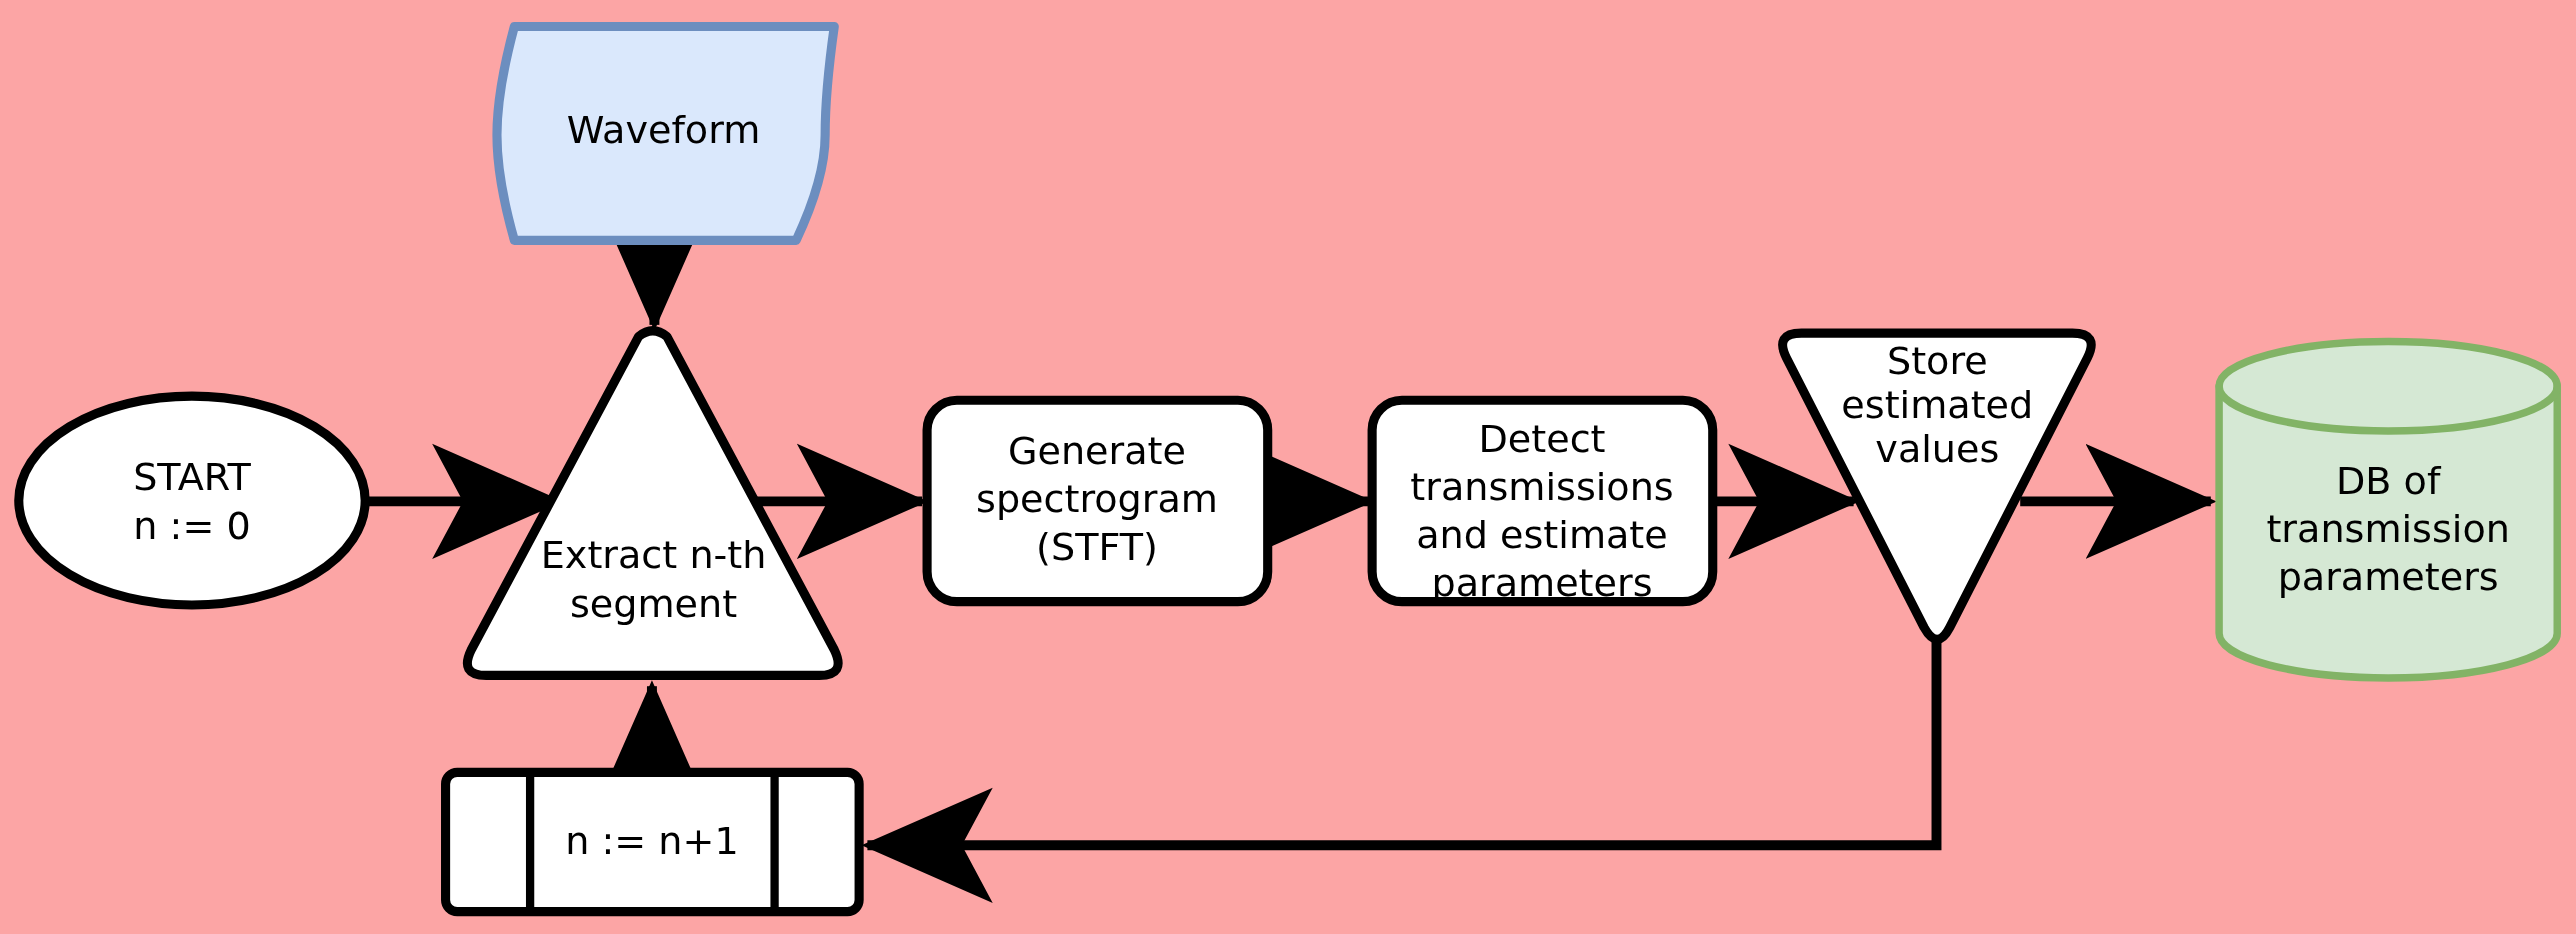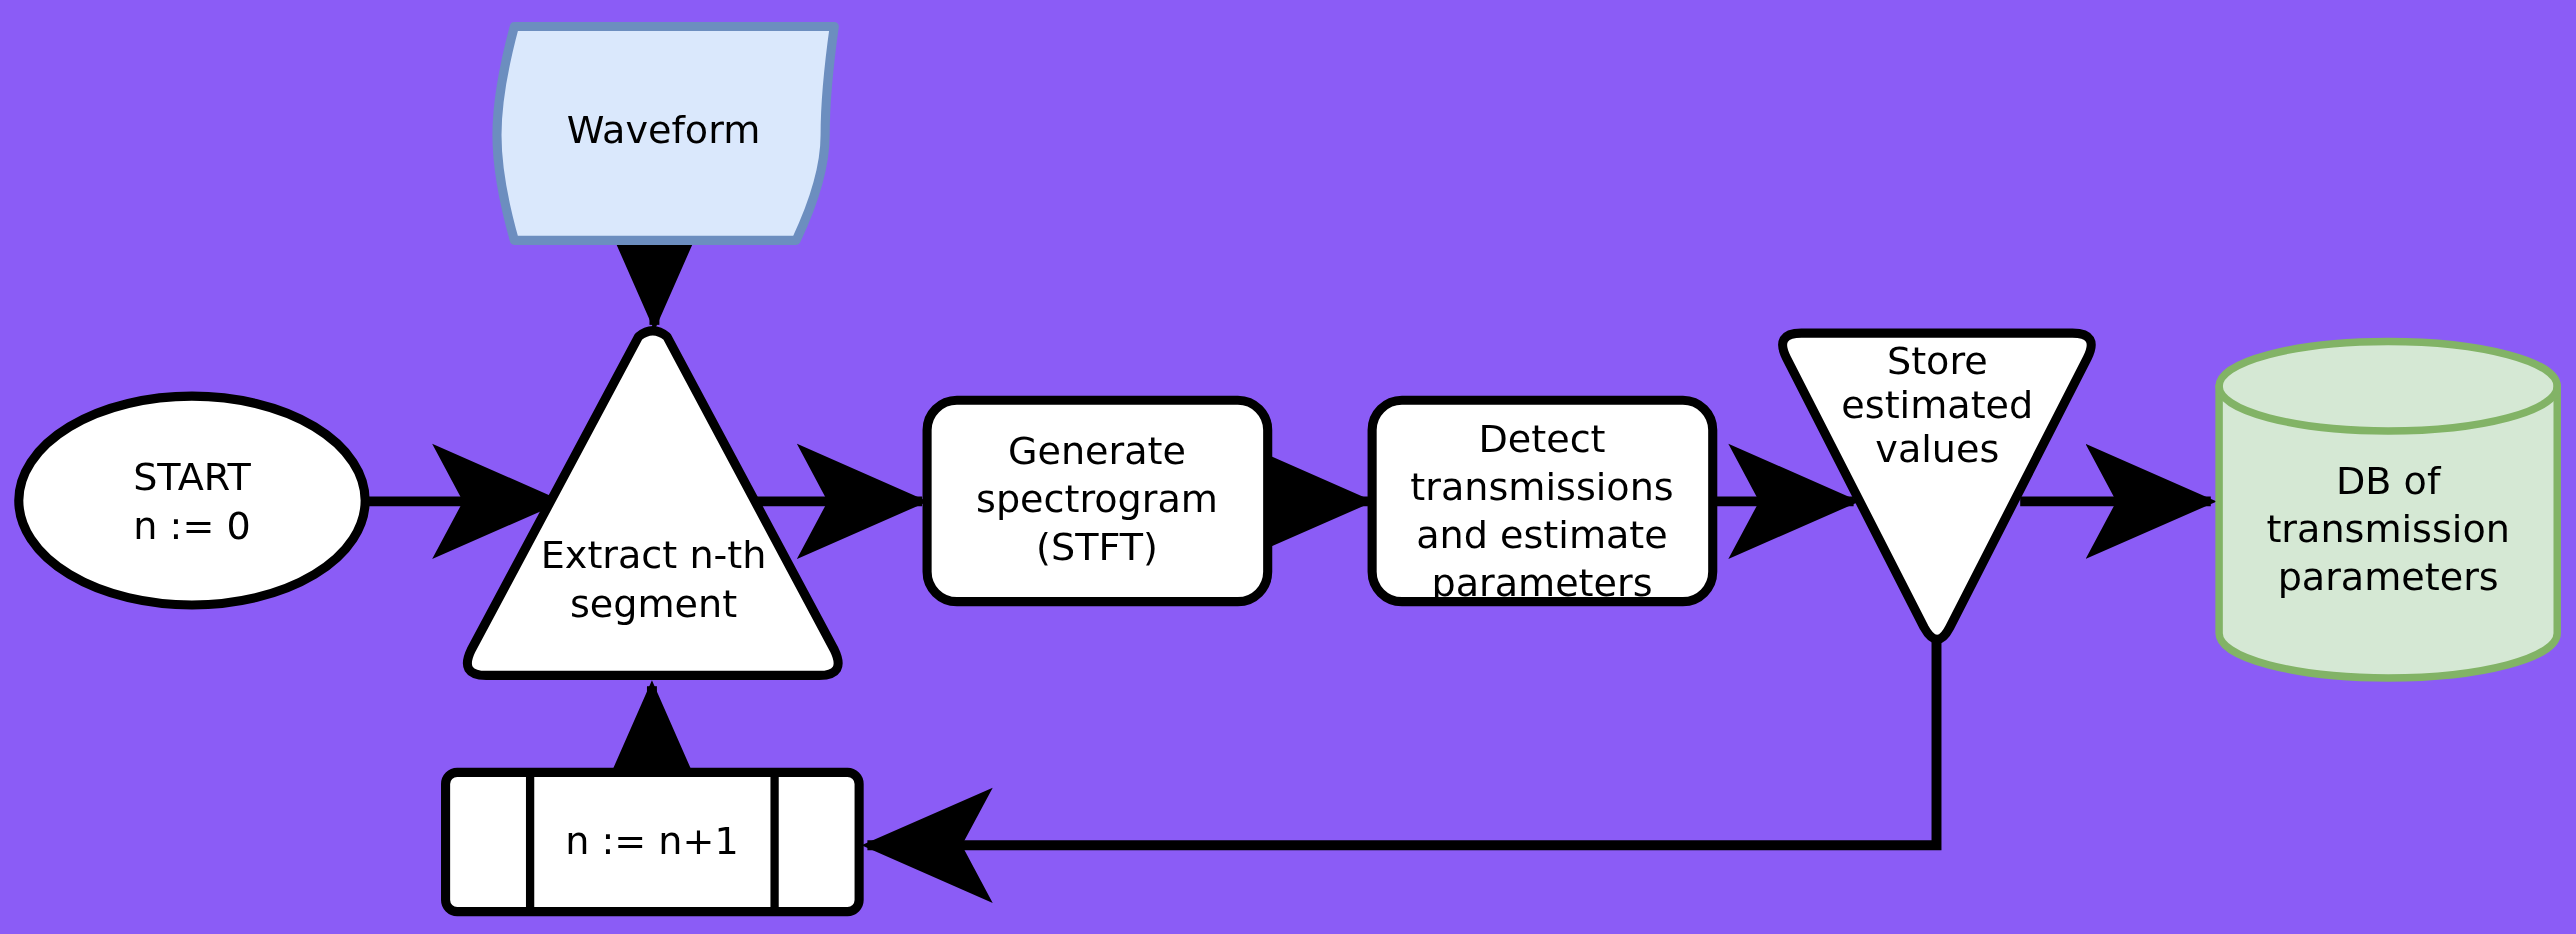--- a/index.html
+++ b/index.html
@@ -10,21 +10,21 @@
   body {
     width: 2576px;
     height: 934px;
     font-family: "DejaVu Sans", "Liberation Sans", sans-serif;
     overflow: hidden;
   }
   #flowchart-root {
     position: relative;
     width: 2576px;
     height: 934px;
-    background: #8b5cf6;
+    background: #fca5a5;
   }
   svg#diagram {
     display: block;
     width: 2576px;
     height: 934px;
   }
   .node-shape {
     fill: #ffffff;
     stroke: #000000;
     stroke-width: 11;

